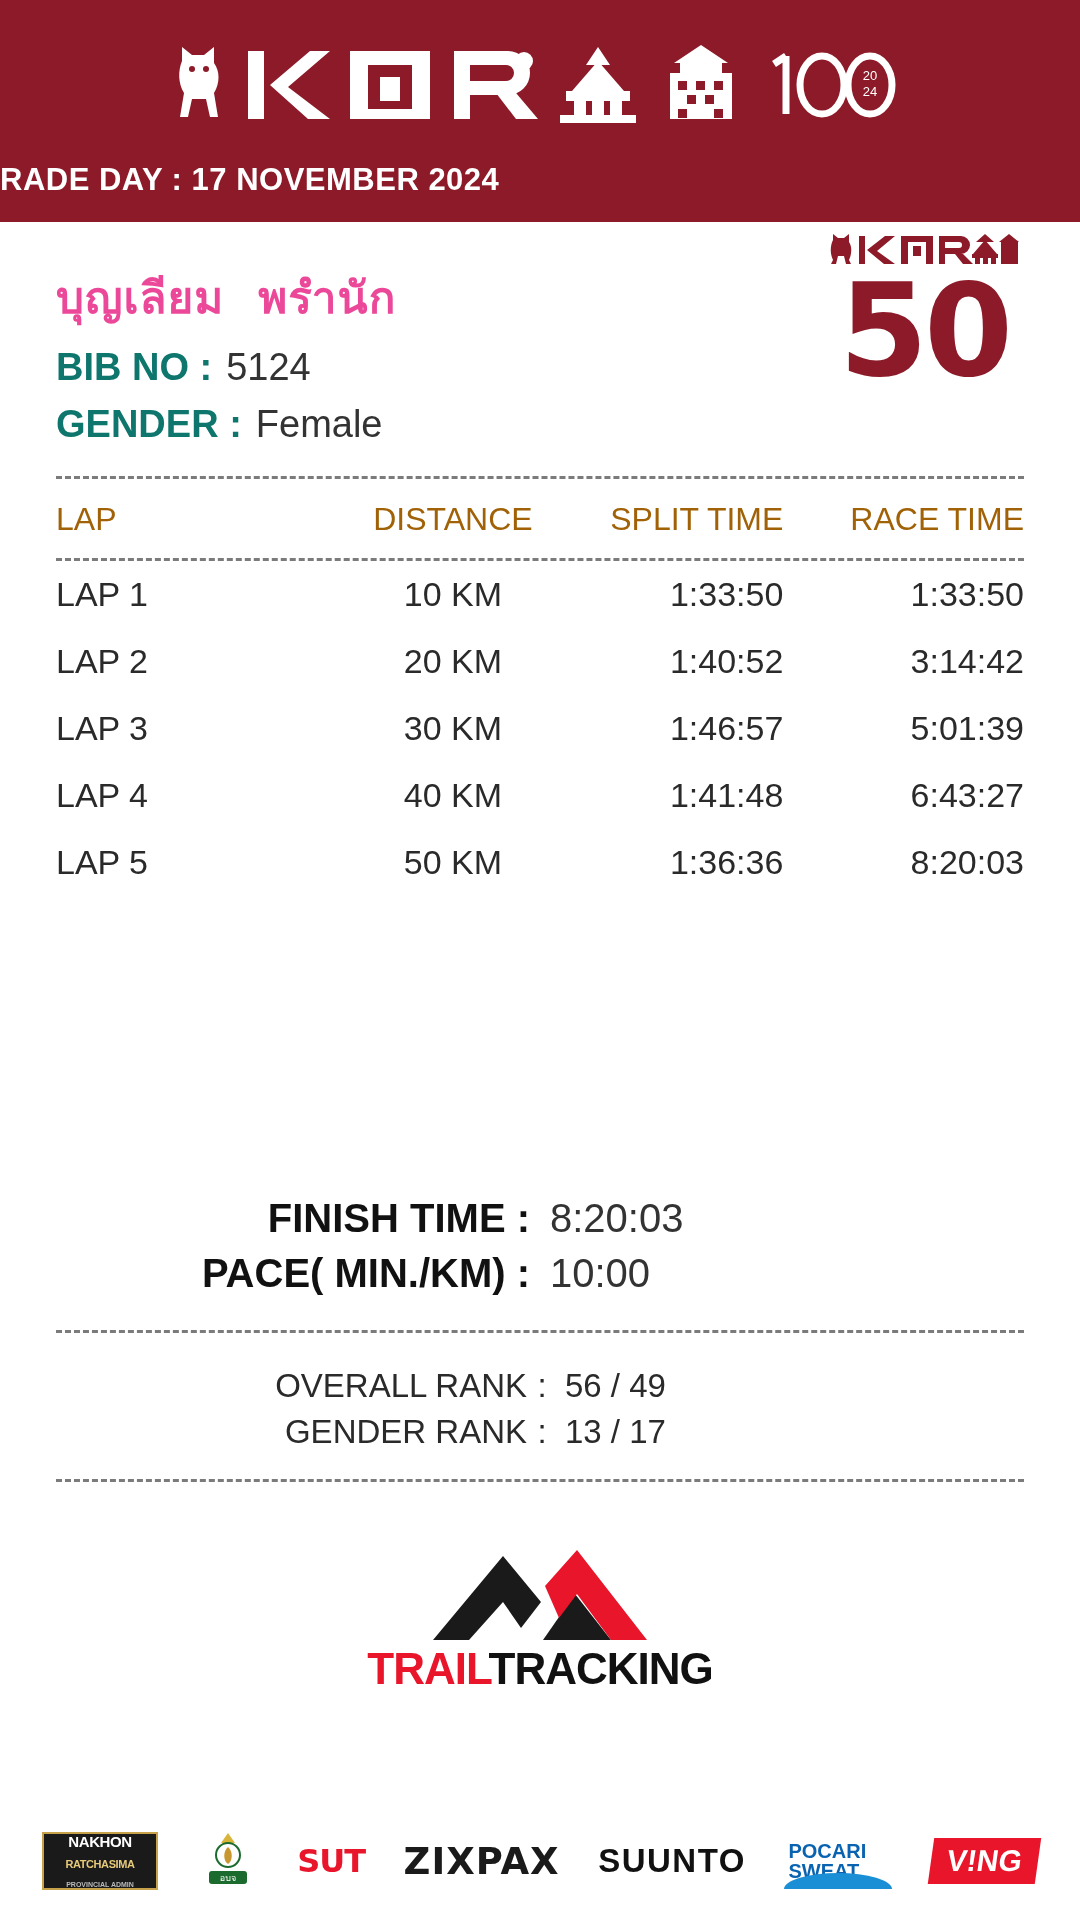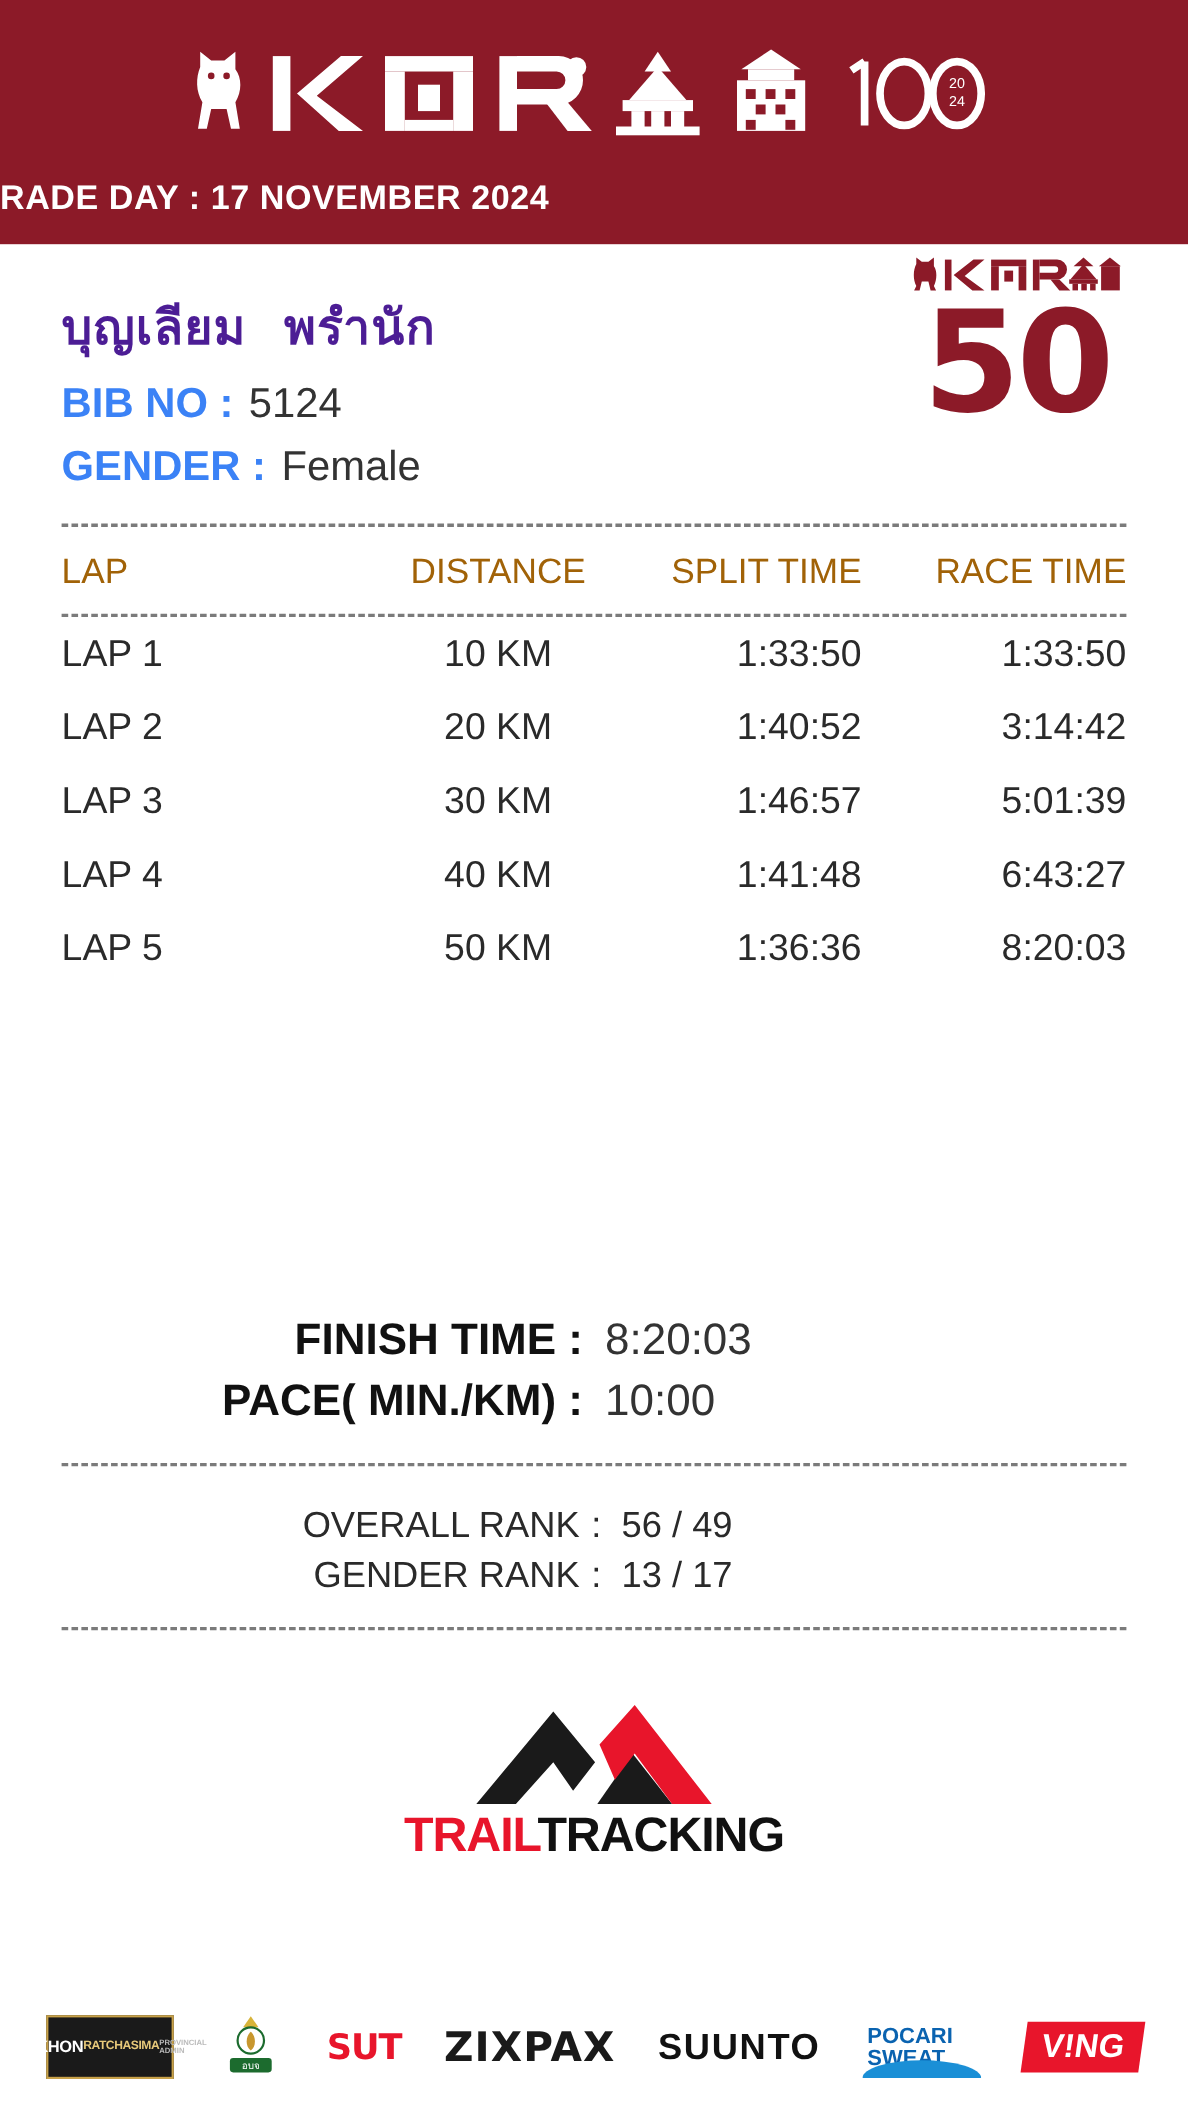--- a/index.html
+++ b/index.html
@@ -57,33 +57,33 @@
   }
 
   
   .info {
     position: relative;
     padding: 40px 56px 0 56px;
   }
   .runner-name {
     font-size: 44px;
     font-weight: bold;
-    color: #4c1d95;
+    color: #ec4899;
     letter-spacing: 1px;
   }
   .runner-name .sp { display:inline-block; width: 34px; }
   .info-row {
     margin-top: 14px;
     font-size: 38px;
     display: flex;
     align-items: baseline;
   }
   .info-label {
     font-weight: bold;
-    color: #3b82f6;
+    color: #0f766e;
   }
   .info-value {
     font-weight: normal;
     color: #333;
     margin-left: 14px;
   }
 
   
   .badge50 {
     position: absolute;
@@ -219,23 +219,23 @@
     height: 62px;
   }
   .sp-nakhon {
     background: #1a1a1a;
     color: #fff;
     width: 112px;
     height: 54px;
     font-size: 13px;
     font-weight: bold;
     display: flex;
-    flex-direction: row;
+    flex-direction: column;
     align-items: center;
-    justify-content: center;
+    justify-content: space-between;
     line-height: 1.05;
     border: 2px solid #c8a24a;
   }
   .sp-nakhon .n1 { font-size: 15px; letter-spacing: -0.4px;}
   .sp-nakhon .n2 { font-size: 11px; color:#e7c97a; letter-spacing:-0.4px;}
   .sp-nakhon .n3 { font-size: 7px; color:#bbb; }
 
   .sp-seal {
     width: 62px; height: 62px;
     border-radius: 50%;

